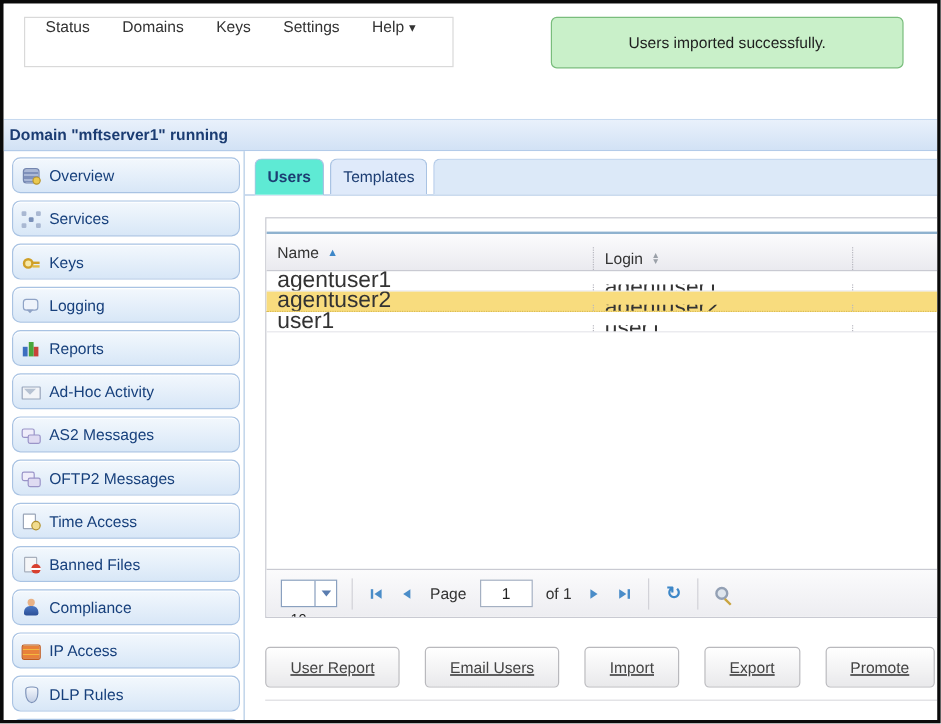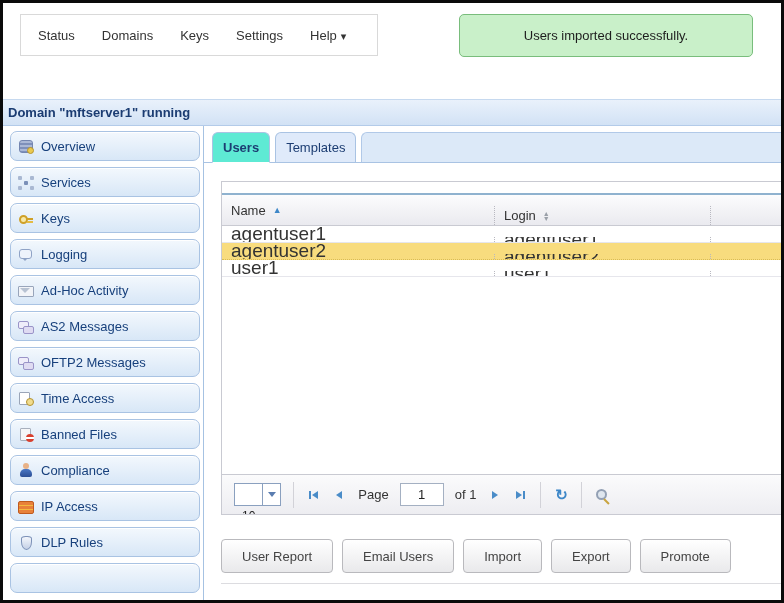--- a/index.html
+++ b/index.html
@@ -5,21 +5,21 @@
   * { margin:0; padding:0; box-sizing:border-box; }
   html,body { background:#fff; }
   body { font-family:"Liberation Sans", sans-serif; }
 
   .screen { width:784px; height:603px; border:3px solid #0a0a0a; overflow:hidden;
             position:relative; background:#fff; }
 
   
   .topbar { height:96px; position:relative; background:#fff; }
   .nav-box { position:absolute; left:17px; top:11px; width:358px; height:42px;
-             border:1px solid #d9d9d9; background:#fff; display:flex; align-items:center;
+             border:1px solid #d9d9d9; background:#fff; display:flex; 
              padding:0 17px; gap:27px; }
   .nav-item { font-size:13px; color:#333; cursor:pointer; white-space:nowrap; }
   .caret-down { display:inline-block; margin-left:4px; color:#333; font-size:11px; }
   .caret-down::after { content:"▾"; }
 
   .alert { position:absolute; left:456px; top:11px; width:294px; height:43px;
            background:#c9f0c9; border:1px solid #79bd7c; border-radius:5px;
            display:flex; align-items:center; justify-content:center;
            font-size:13px; color:#1e1e1e; }
 
@@ -150,21 +150,21 @@
   .pg-refresh::before { content:"↻"; position:static; }
   .pg-search::before { left:2px; top:2px; width:7px; height:7px; border:2px solid #93a0b4;
       border-radius:50%; background:#dfe6ee; }
   .pg-search::after { left:10px; top:11px; width:7px; height:2px; background:#c9a43f;
       transform:rotate(45deg); transform-origin:left center; }
   .page-input { width:44px; height:23px; border:1px solid #a4b0c2; text-align:center;
                 font-size:13px; color:#222; font-family:"Liberation Sans",sans-serif; }
   .page-word { margin:0 2px; }
 
   
-  .buttons-row { margin-top:24px; display:flex; gap:9px; }
+  .buttons-row { margin-top:24px; display:flex; gap:21px;text-decoration:underline; }
   .btn { border:1px solid #b9b9bd; border-radius:4px;
          background:linear-gradient(#ffffff,#e9e9eb); height:34px; padding:0 20px;
          font-size:13px; color:#444; font-family:"Liberation Sans",sans-serif; cursor:pointer; }
   .bottom-divider { margin-top:10px; border-top:1px solid #dcdce0; height:0; }
 </style>
 </head>
 <body>
 
 <div class="screen">
 
@@ -196,20 +196,24 @@
           <span class="ic ic-services"></span>
           <span class="side-label">Services</span>
         </div>
         <div class="side-item">
           <span class="ic ic-keys"></span>
           <span class="side-label">Keys</span>
         </div>
         <div class="side-item">
           <span class="ic ic-logging"></span>
           <span class="side-label">Logging</span>
+        </div>
+        <div class="side-item">
+          <span class="ic ic-reports"></span>
+          <span class="side-label">Reports</span>
         </div>
         <div class="side-item">
           <span class="ic ic-envelope"></span>
           <span class="side-label">Ad-Hoc Activity</span>
         </div>
         <div class="side-item">
           <span class="ic ic-chat"></span>
           <span class="side-label">AS2 Messages</span>
         </div>
         <div class="side-item">

